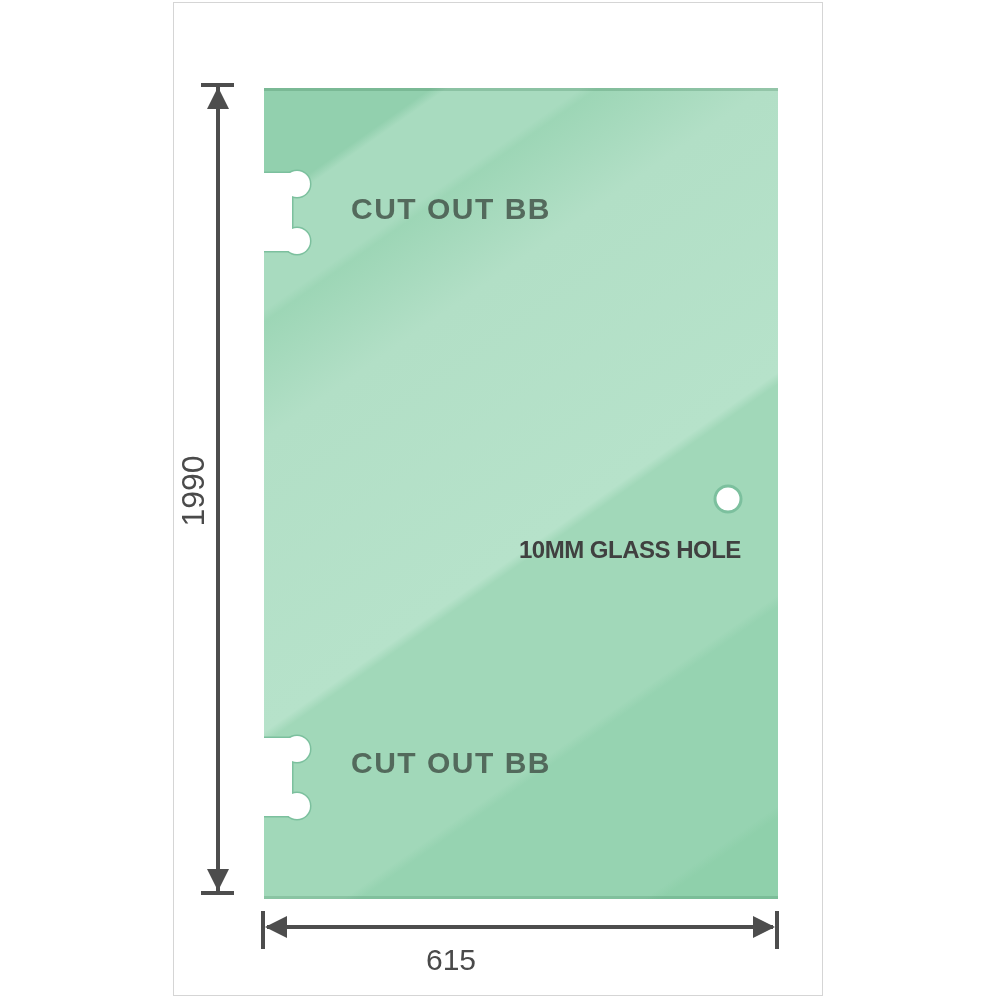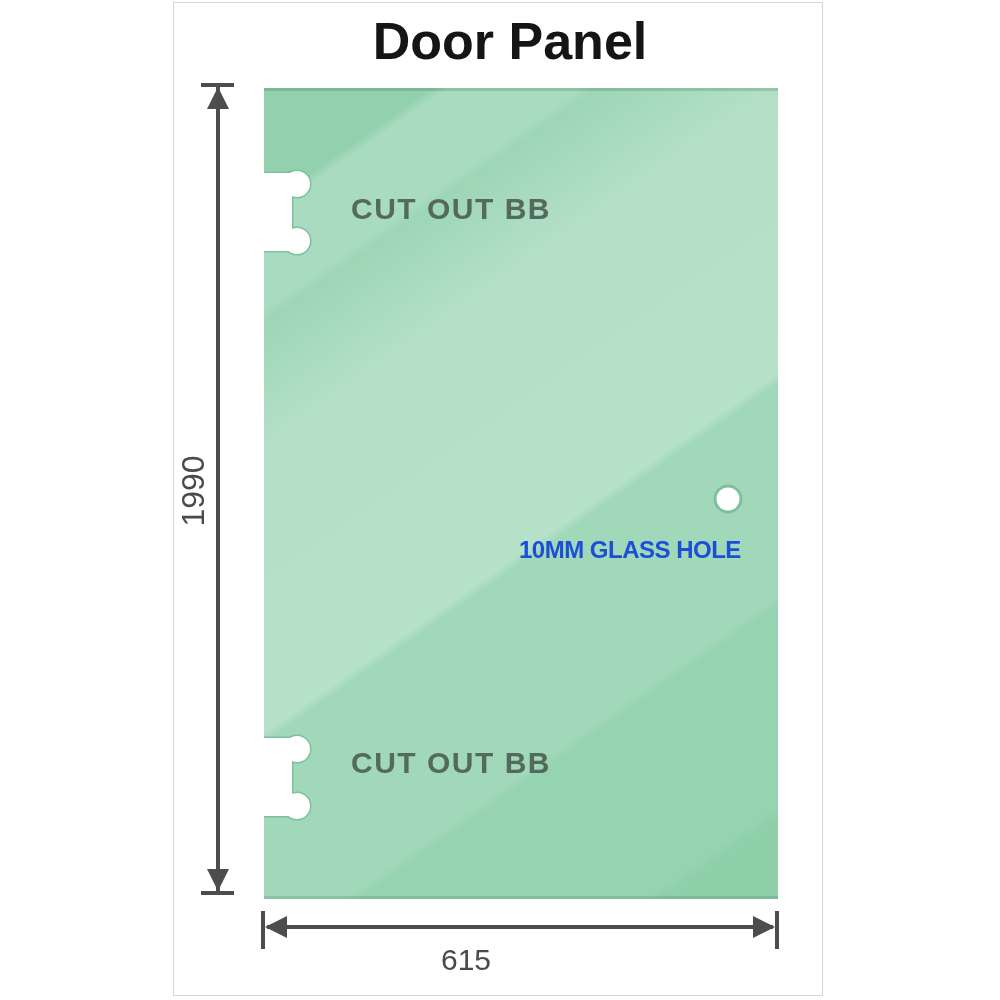--- a/index.html
+++ b/index.html
@@ -52,21 +52,21 @@
   .cutout-label.top { top: 190px; }
   .cutout-label.bottom { top: 744px; }
   .hole-label {
     position: absolute;
     left: 345px;
     top: 534px;
     font-size: 24px;
     line-height: 26px;
     font-weight: bold;
     letter-spacing: -0.5px;
-    color: #1d4ed8;
+    color: #404040;
     white-space: nowrap;
   }
   
   .dim { position: absolute; background: #4d4d4d; }
   .vdim-cap-top    { left: 27px; top: 80px;  width: 33px; height: 4px; }
   .vdim-cap-bottom { left: 27px; top: 888px; width: 33px; height: 4px; }
   .vdim-line       { left: 42px; top: 84px;  width: 4px;  height: 806px; }
   .hdim-tick-left  { left: 87px;  top: 908px; width: 4px; height: 38px; }
   .hdim-tick-right { left: 601px; top: 908px; width: 4px; height: 38px; }
   .hdim-line       { left: 93px;  top: 922px; width: 506px; height: 4px; }
@@ -104,32 +104,31 @@
   .height-label {
     left: -41px;
     top: 472px;
     width: 120px;
     height: 32px;
     line-height: 32px;
     font-size: 32px;
     transform: rotate(-90deg);
   }
   .width-label {
-    left: 252px;
+    left: 237px;
     top: 941px;
     width: 80px;
     line-height: 32px;
   }
 </style>
 </head>
 <body>
 
 <div class="frame">
 
-  <div class="title">Door Panel</div>
 
   <svg class="panel-svg" width="514" height="811" viewBox="0 0 514 811">
     <defs>
       <linearGradient id="glass" gradientUnits="userSpaceOnUse" x1="0" y1="0" x2="550" y2="786">
         <stop offset="0.00" stop-color="#92d0ae"></stop>
         <stop offset="0.10" stop-color="#92d0ae"></stop>
         <stop offset="0.11" stop-color="#a8dbbf"></stop>
         <stop offset="0.19" stop-color="#a8dbbf"></stop>
         <stop offset="0.20" stop-color="#9dd6b6"></stop>
         <stop offset="0.30" stop-color="#b2dfc6"></stop>

